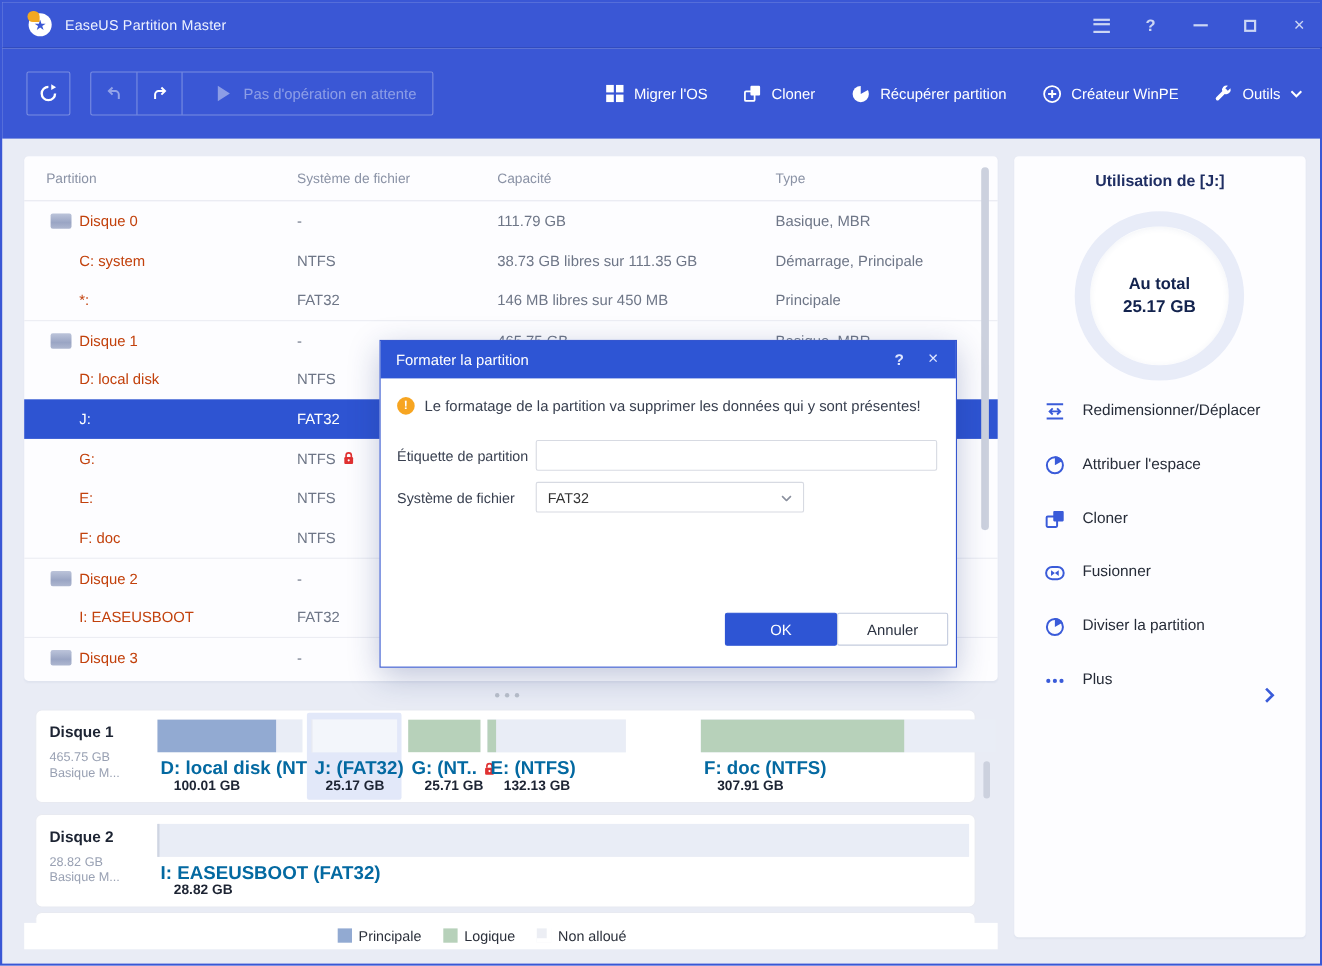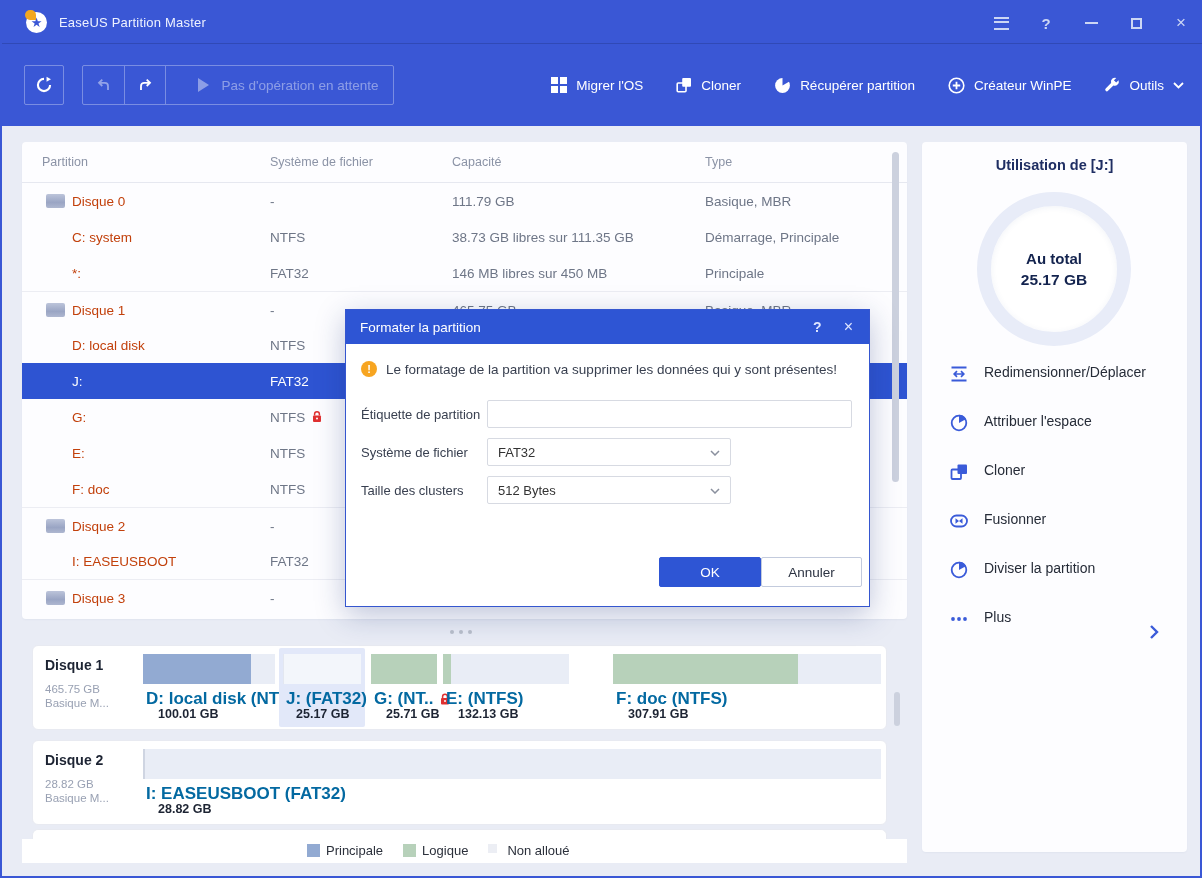--- a/index.html
+++ b/index.html
@@ -118,21 +118,21 @@
   .seg{position:absolute;top:0;bottom:0;}
   .seg.selected{top:2px;bottom:2px;background:#e2e8f9;border-radius:2px;}
   .seg .bar{position:absolute;left:0;right:0;top:8px;height:30px;background:#e9edf6;overflow:hidden;}
   .seg .bar i{display:block;height:100%;}
   .fill-primary{background:#92aad2;} .fill-logical{background:#b7d1ba;}
   .bar-plain{background:#f3f6fb !important;border-left:1px solid #e3e7f0;box-sizing:border-box;}
   .seg .plabel{position:absolute;top:43px;left:3px;font-size:17px;font-weight:700;color:#0369a1;
                white-space:nowrap;display:flex;align-items:center;gap:5px;}
   .seg .psize{position:absolute;top:61px;left:15px;font-size:12.5px;font-weight:600;color:#1d2433;white-space:nowrap;}
   .seg-d{left:110px;width:132px;} .seg-j{left:246px;width:86px;} .seg-g{left:338px;width:66px;}
-  .seg-e{left:410px;width:126px;} .seg-f{left:580px;width:268px;} .seg-i{left:110px;width:738px;}
+  .seg-e{left:410px;width:126px;} .seg-f{left:604px;width:268px;} .seg-i{left:110px;width:738px;}
   #bottom-scroll{position:absolute;left:892px;top:690px;width:6px;height:34px;background:#ccd1de;border-radius:3px;}
 
   #disk3-sliver{position:absolute;left:30px;top:827px;width:855px;height:12px;background:#fff;
                 border:1px solid #e8eaf1;border-bottom:none;border-radius:6px 6px 0 0;box-sizing:border-box;}
   #legend-bar{position:absolute;left:20px;top:837px;width:885px;height:24px;background:#fff;}
   #legend{position:absolute;left:285px;top:4px;display:flex;gap:20px;}
   .lg-item{display:flex;align-items:center;gap:6px;font-size:13px;color:#2b303b;}
   .lg-sq{width:13px;height:13px;}
   .lg-primary{background:#92aad2;} .lg-logical{background:#b7d1ba;}
   .lg-free{background:#eceef4;box-shadow:inset -4px -4px 0 #fff;}
@@ -346,31 +346,20 @@
         <span class="flabel">Système de fichier</span>
         <div class="fselect">
           <span>FAT32</span>
           <span class="chev">
             <svg width="10" height="6" viewBox="0 0 10 6">
                 <path d="M1 1 l4 4 4-4" fill="none" stroke="#8a909e" stroke-width="1.5"></path>
               </svg>
           </span>
         </div>
       </div>
-      <div class="frow">
-        <span class="flabel">Taille des clusters</span>
-        <div class="fselect">
-          <span>512 Bytes</span>
-          <span class="chev">
-            <svg width="10" height="6" viewBox="0 0 10 6">
-                <path d="M1 1 l4 4 4-4" fill="none" stroke="#8a909e" stroke-width="1.5"></path>
-              </svg>
-          </span>
-        </div>
-      </div>
       <div class="dlg-btns">
         <div class="btn btn-ok">OK</div>
         <div class="btn btn-cancel">Annuler</div>
       </div>
     </div>
   </div>
 
   <div id="sidebar">
     <div id="sb-title">Utilisation de [J:]</div>
     <div id="donut">

